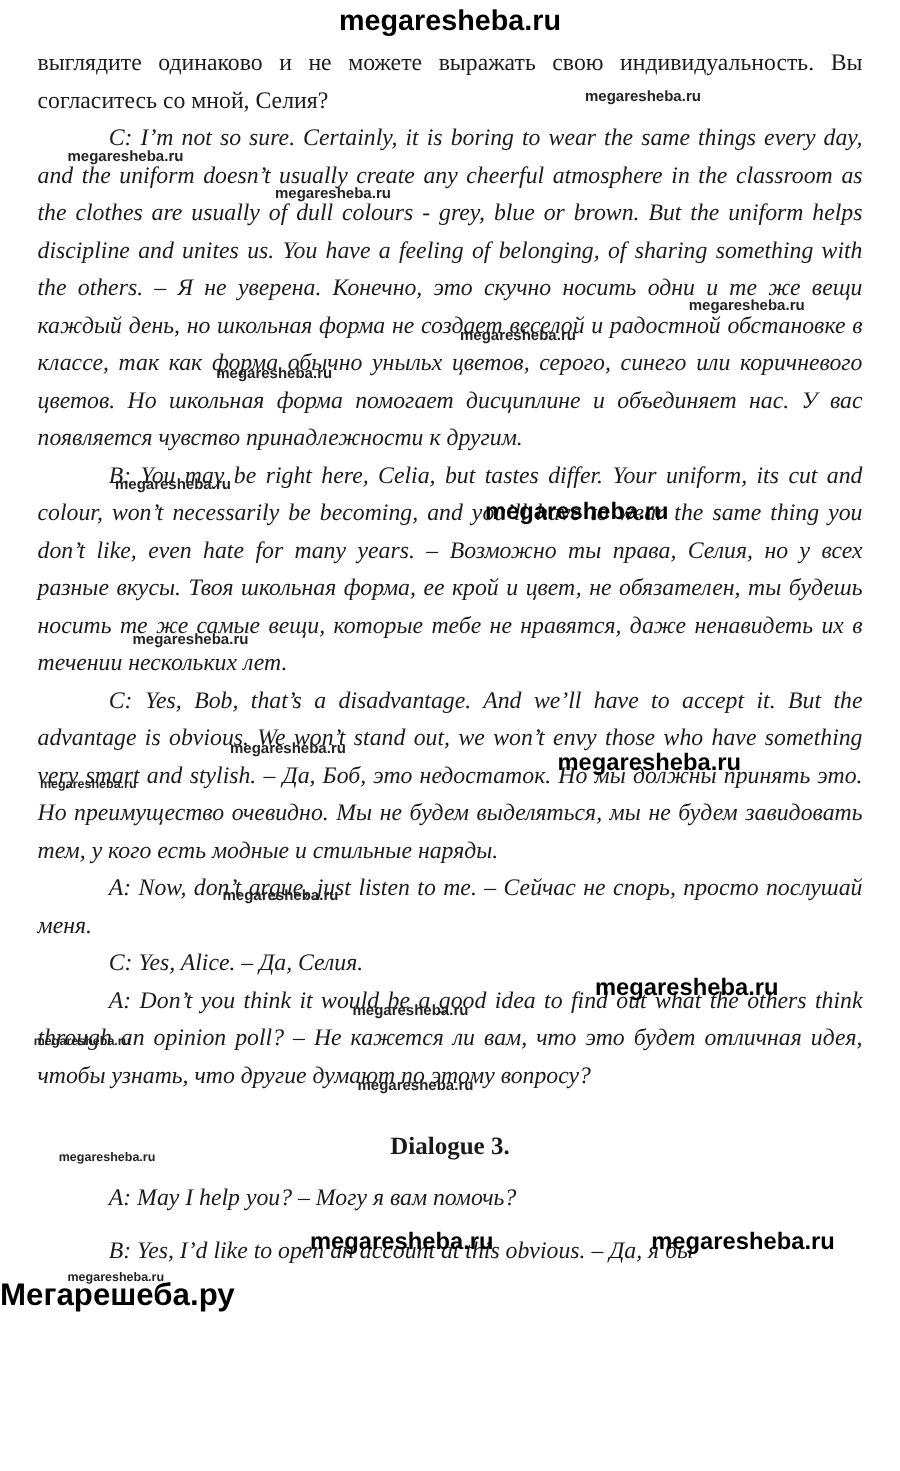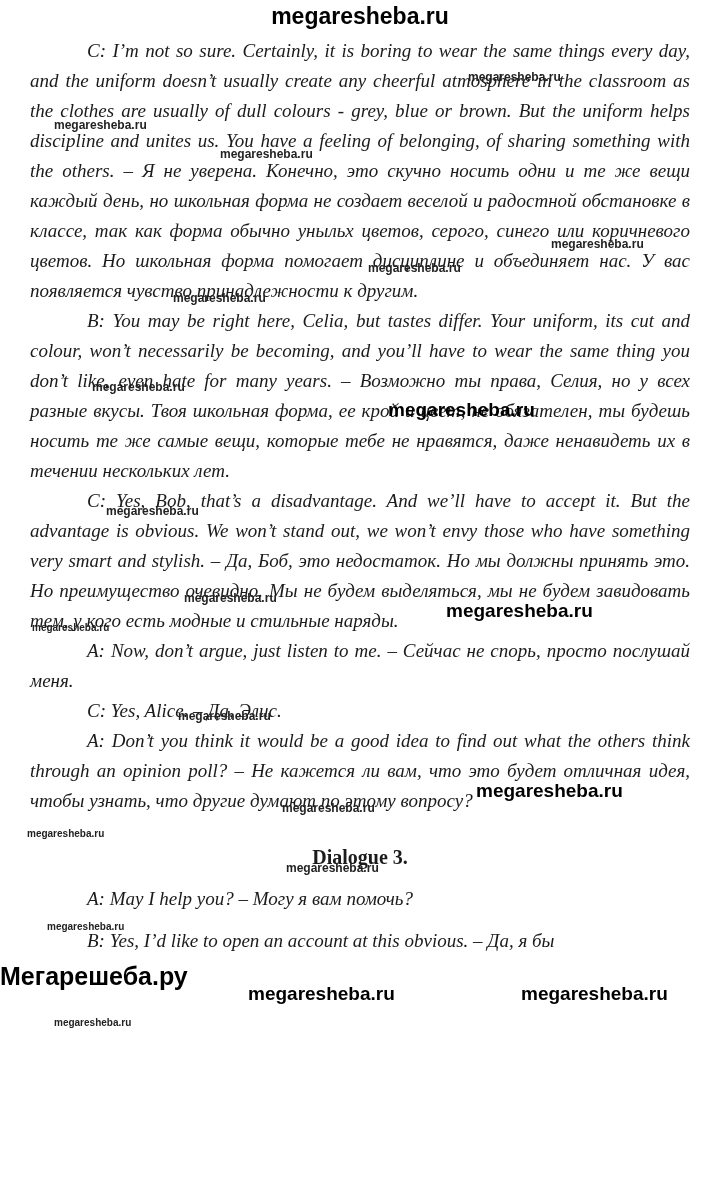--- a/index.html
+++ b/index.html
@@ -86,30 +86,31 @@
 </style>
 </head>
 <body>
 
 <div class="page">
 
   <div class="header-wm">megaresheba.ru</div>
 
   <div class="content">
 
+    <p class="para">выглядите одинаково и не можете выражать свою индивидуальность. Вы согласитесь со мной, Селия?</p>
 
     <p class="para indent">C: I’m not so sure. Certainly, it is boring to wear the same things every day, and the uniform doesn’t usually create any cheerful atmosphere in the classroom as the clothes are usually of dull colours - grey, blue or brown. But the uniform helps discipline and unites us. You have a feeling of belonging, of sharing something with the others. – Я не уверена. Конечно, это скучно носить одни и те же вещи каждый день, но школьная форма не создает веселой и радостной обстановке в классе, так как форма обычно уныльх цветов, серого, синего или коричневого цветов. Но школьная форма помогает дисциплине и объединяет нас. У вас появляется чувство принадлежности к другим.</p>
 
     <p class="para indent">B: You may be right here, Celia, but tastes differ. Your uniform, its cut and colour, won’t necessarily be becoming, and you’ll have to wear the same thing you don’t like, even hate for many years. – Возможно ты права, Селия, но у всех разные вкусы. Твоя школьная форма, ее крой и цвет, не обязателен, ты будешь носить те же самые вещи, которые тебе не нравятся, даже ненавидеть их в течении нескольких лет.</p>
 
     <p class="para indent">C: Yes, Bob, that’s a disadvantage. And we’ll have to accept it. But the advantage is obvious. We won’t stand out, we won’t envy those who have something very smart and stylish. – Да, Боб, это недостаток. Но мы должны принять это. Но преимущество очевидно. Мы не будем выделяться, мы не будем завидовать тем, у кого есть модные и стильные наряды.</p>
 
     <p class="para indent">A: Now, don’t argue, just listen to me. – Сейчас не спорь, просто послушай меня.</p>
 
-    <p class="para indent">C: Yes, Alice. – Да, Элис.</p>
+    <p class="para indent">C: Yes, Alice. – Да, Селия.</p>
 
     <p class="para indent">A: Don’t you think it would be a good idea to find out what the others think through an opinion poll? – Не кажется ли вам, что это будет отличная идея, чтобы узнать, что другие думают по этому вопросу?</p>
 
     <div class="dialogue-heading">Dialogue 3.</div>
 
     <p class="para indent spaced">A: May I help you? – Могу я вам помочь?</p>
 
     <p class="para indent spaced">B: Yes, I’d like to open an account at this obvious. – Да, я бы</p>
 
   </div>

